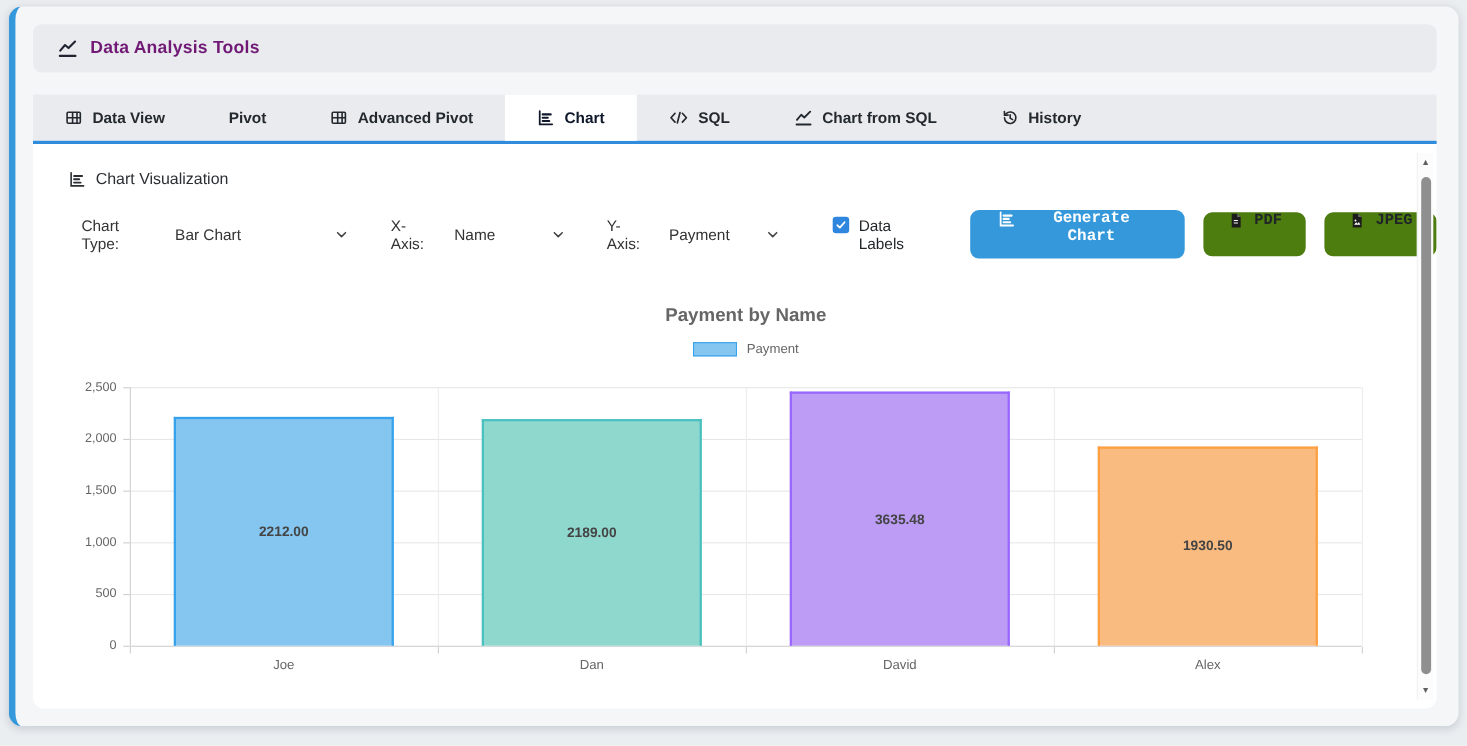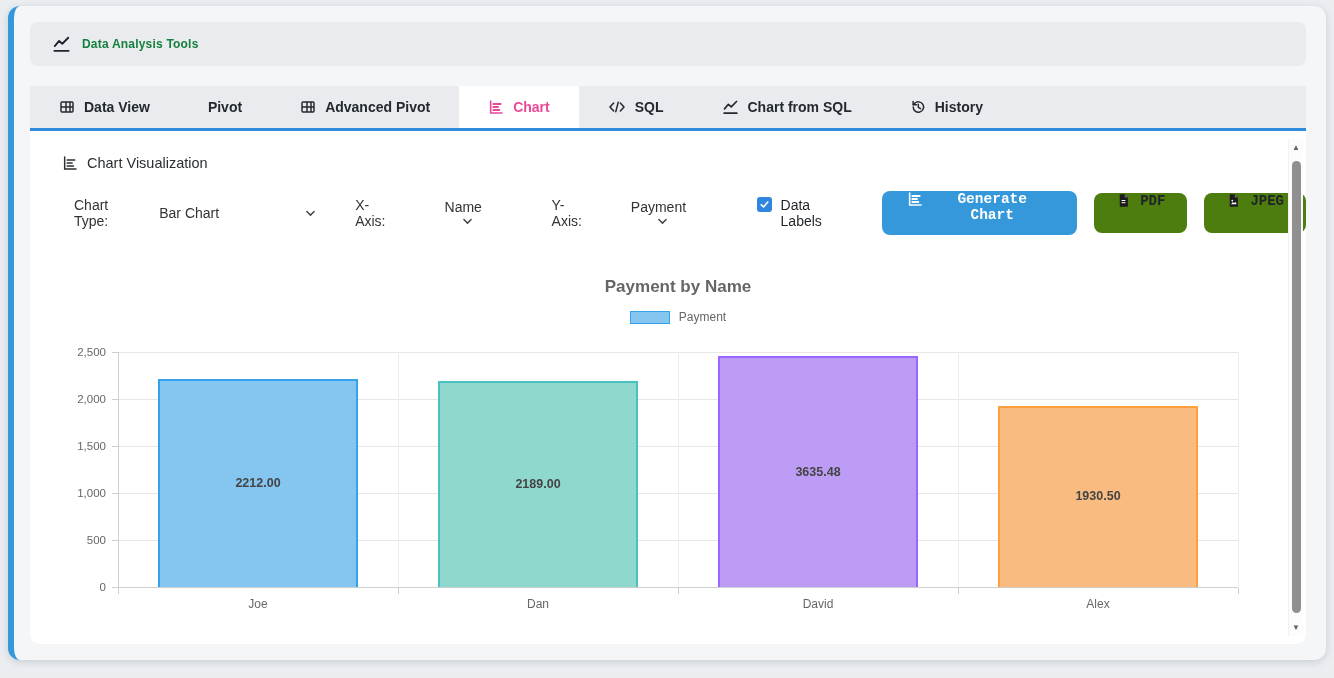--- a/index.html
+++ b/index.html
@@ -8,45 +8,45 @@
   .card {
     position:absolute; left:8px; top:6px; width:1318px; height:654px;
     background:#f5f6f8; border-radius:12px; border-left:6px solid #3498db;
     box-shadow:0 2px 8px rgba(40,60,90,0.18);
   }
   .app-header {
     margin:16px 20px 0 16px; height:44px; background:#e9ebee; border-radius:8px;
     display:flex; align-items:center; padding-left:22px; gap:11px;
   }
   .app-header .hdr-icon { color:#1f2430; display:flex; }
-  .hdr-title { font-size:12px; font-weight:700; color:#15803d; letter-spacing:.2px; }
+  .hdr-title { font-size:16px; font-weight:700; color:#701a75; letter-spacing:.2px; }
   .tabbar {
     margin:20px 20px 0 16px; height:45px; background:#e9ebee;
     border-bottom:3px solid #2f8bdb; display:flex; align-items:stretch;
   }
   .tab {
     display:flex; align-items:center; gap:9px; padding:0 29px; cursor:pointer;
     font-size:14px; font-weight:700; color:#24292f; white-space:nowrap;
   }
-  .tab.active { background:#ffffff; color:#ec4899; }
+  .tab.active { background:#ffffff; color:#0f172a; }
   .tab .t-icon { display:flex; align-items:center; }
   .content {
     position:relative; margin:0 20px 0 16px; height:513px; background:#ffffff;
     border-radius:0 0 10px 10px; overflow:hidden;
   }
   .sect { display:flex; align-items:center; gap:9px; padding:24px 0 0 32px;
           font-size:14.5px; color:#2b2f33; font-weight:400; }
   .controls { margin-top:20px; padding-left:44px; display:flex; align-items:center; }
   .lbl { font-size:14px; color:#333; }
   .select {
     display:flex; align-items:center; justify-content:space-between;
     margin-left:14px; color:#333; font-size:14px; cursor:pointer;
   }
   .select .chev { color:#444; display:flex; margin-left:8px; }
-  .sel-type { width:160px; } .sel-axis { width:102px;flex-direction:column; }
+  .sel-type { width:160px; } .sel-axis { width:102px; }
   .gap { margin-left:38px; }
   .chk-group { display:flex; align-items:flex-start; margin-left:48px; gap:9px; }
   .checkbox {
     width:15px; height:15px; background:#2e86de; border-radius:3px; cursor:pointer;
     display:flex; align-items:center; justify-content:center;
   }
   .chk-label { font-size:14px; color:#1f2428; }
   button { font-family:Liberation Mono, monospace; border:none; cursor:pointer; display:flex; align-items:flex-start; gap:9px; }
   .btn-primary {
     margin-left:28px; height:44px; padding:0 25px; background:#3498db; color:#fff;

